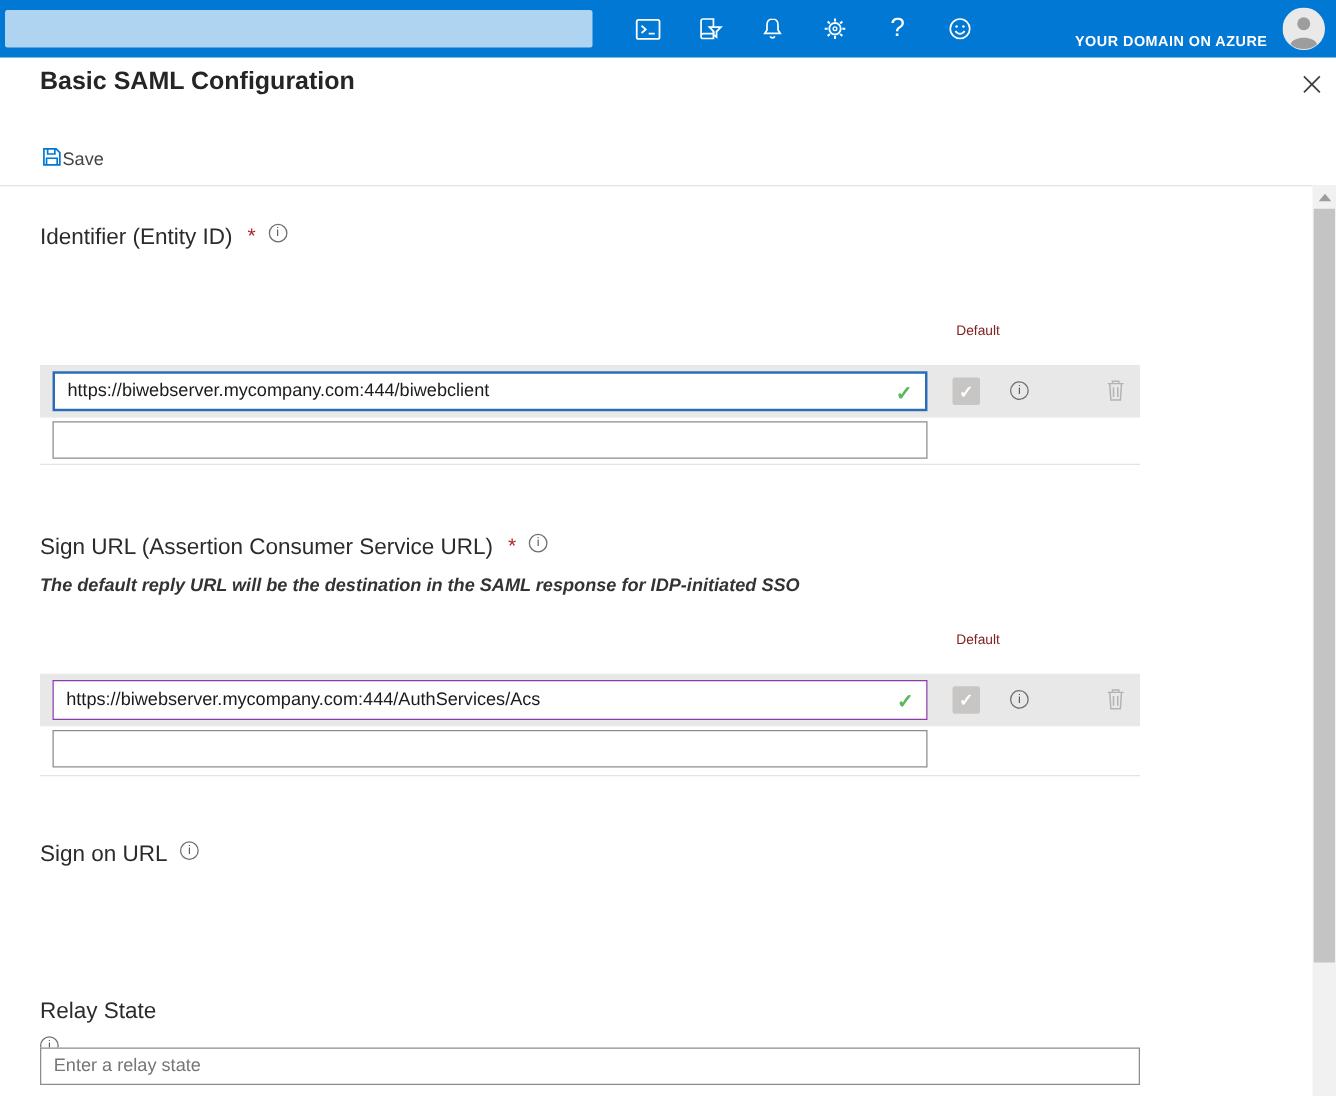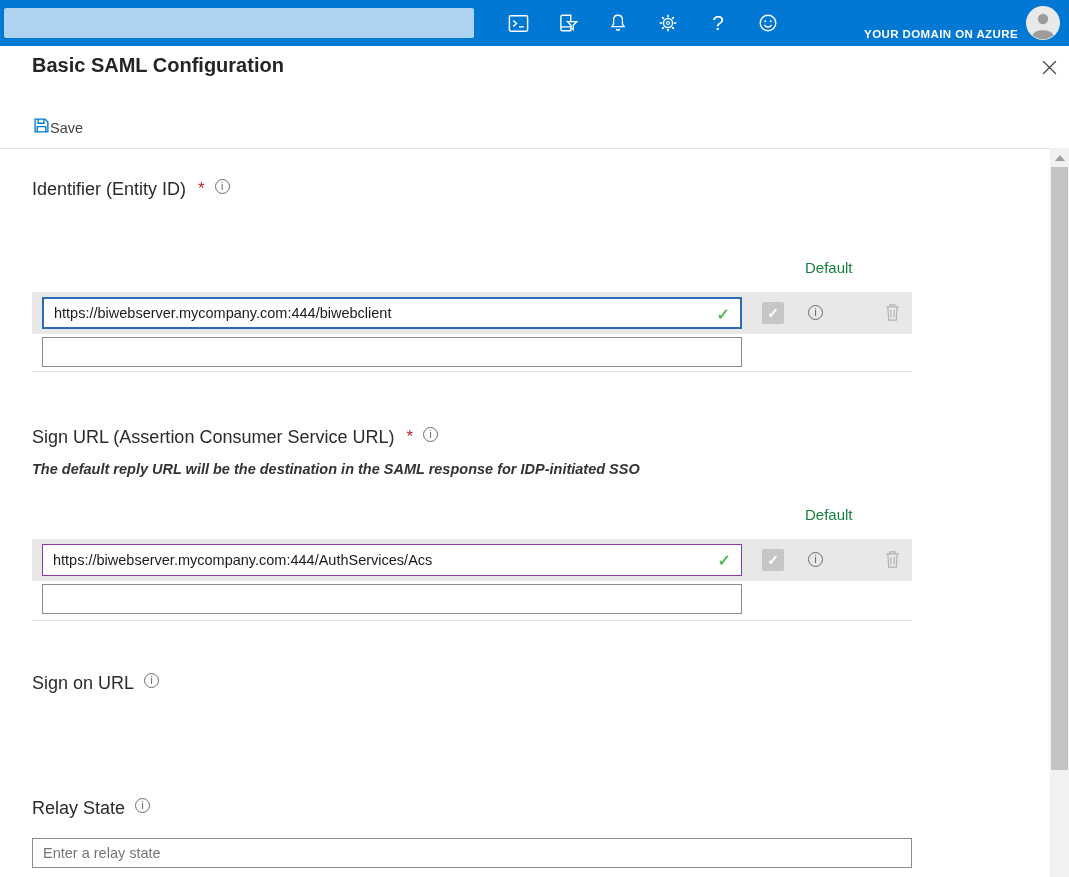--- a/index.html
+++ b/index.html
@@ -14,21 +14,21 @@
   .tb-icon { position:absolute; top:11px; width:24px; height:24px; display:flex;
     align-items:center; justify-content:center; cursor:pointer; }
   #ic-shell  { left:506px; }
   #ic-filter { left:556px; }
   #ic-bell   { left:606px; }
   #ic-gear   { left:656px; }
   #ic-help   { left:706px; }
   #ic-smile  { left:756px; }
   #ic-help span { color:#fff; font-size:21px; font-weight:400; }
   #account-label { position:absolute; left:860px; top:28px; width:158px; color:#fff;
-    font-size:11.5px; font-weight:bold; letter-spacing:.4px; text-align:right; white-space:nowrap; }
+    font-size:11.5px; font-weight:bold; letter-spacing:.4px; white-space:nowrap; }
   #avatar { position:absolute; left:1026px; top:6px; width:34px; height:34px; cursor:pointer; }
 
   
   #panel-title { position:absolute; left:32px; top:54px; font-size:20px; font-weight:600; color:#252525; }
   #close-btn { position:absolute; left:1041px; top:59px; width:18px; height:18px; cursor:pointer; }
 
   
   #save-btn { position:absolute; left:33px; top:117px; display:flex; align-items:center;
     cursor:pointer; }
   #save-btn .lbl { font-size:14.5px; color:#444; }
@@ -36,21 +36,21 @@
 
   
   #content { position:absolute; left:32px; top:149px; width:880px; height:728px; }
   .sec-h { position:absolute; left:0; display:flex; align-items:flex-start; gap:10px;
     font-size:18px; color:#2b2b2b; font-weight:400; }
   .req { color:#b02b30; font-size:17px; margin-left:2px; }
   .info-i { display:inline-flex; align-items:center; justify-content:center; width:15px; height:15px;
     border:1px solid #6d6d6d; border-radius:50%; color:#555; font-size:10px; font-style:normal;
     line-height:1; cursor:pointer; flex:none; }
   .desc { position:absolute; left:0; font-size:14.5px; font-style:italic; font-weight:600; color:#333; }
-  .default-lbl { position:absolute; left:733px; font-size:15px; color:#15803d;margin-left:40px; }
+  .default-lbl { position:absolute; left:733px; font-size:11px; color:#7f1d1d; }
 
   .strip { position:absolute; left:0; width:880px; height:42px; background:#e8e8e8; }
   .input-wrap { position:absolute; left:10px; top:5px; width:700px; height:32px; background:#fff; }
   .input-wrap input { width:100%; height:100%; border:none; outline:none; background:transparent;
     font-size:14.5px; color:#1b1b1b; padding:0 30px 0 10px; font-family:"Liberation Sans",sans-serif; }
   .b-focus { border:2px solid #2a6db4; }
   .b-modified { border:1.5px solid #8a3ba8; }
   .valid-check { position:absolute; right:10px; top:6px; color:#5bb75b; font-size:16px; font-weight:bold; }
 
   .def-checkbox { position:absolute; left:730px; top:10px; width:22px; height:22px; background:#c8c6c4;
@@ -66,21 +66,21 @@
   .full-input { position:absolute; left:0; width:880px; height:30px; border:1px solid #8c8c8c;
     font-size:14.5px; padding:0 10px; color:#1b1b1b; font-family:"Liberation Sans",sans-serif; outline:none; }
   .full-input::placeholder { color:#767676; opacity:1; }
 
   
   #h1 { top:30px; }  #d1 { top:65px; }  #def1 { top:110px; }
   #strip1 { top:143px; } #empty1 { top:188px; } #sep1 { top:222px; }
   #h2 { top:278px; } #d2 { top:312px; } #def2 { top:357px; }
   #strip2 { top:390px; } #empty2 { top:435px; } #sep2 { top:471px; }
   #h3 { top:524px; } #in3 { top:564px; }
-  #h4 { top:649px; } #in4 { top:689px; }
+  #h4 { top:649px;flex-direction:column; } #in4 { top:689px; }
 
   
   #sb-track { position:absolute; left:1050px; top:148px; width:19px; height:729px; background:#f1f1f1; }
   #sb-up { position:absolute; left:1055px; top:155px; width:0; height:0;
     border-left:5px solid transparent; border-right:5px solid transparent; border-bottom:6px solid #9d9d9d; }
   #sb-thumb { position:absolute; left:1051px; top:167px; width:17px; height:603px; background:#c4c4c4; }
 </style>
 </head>
 <body>
 

